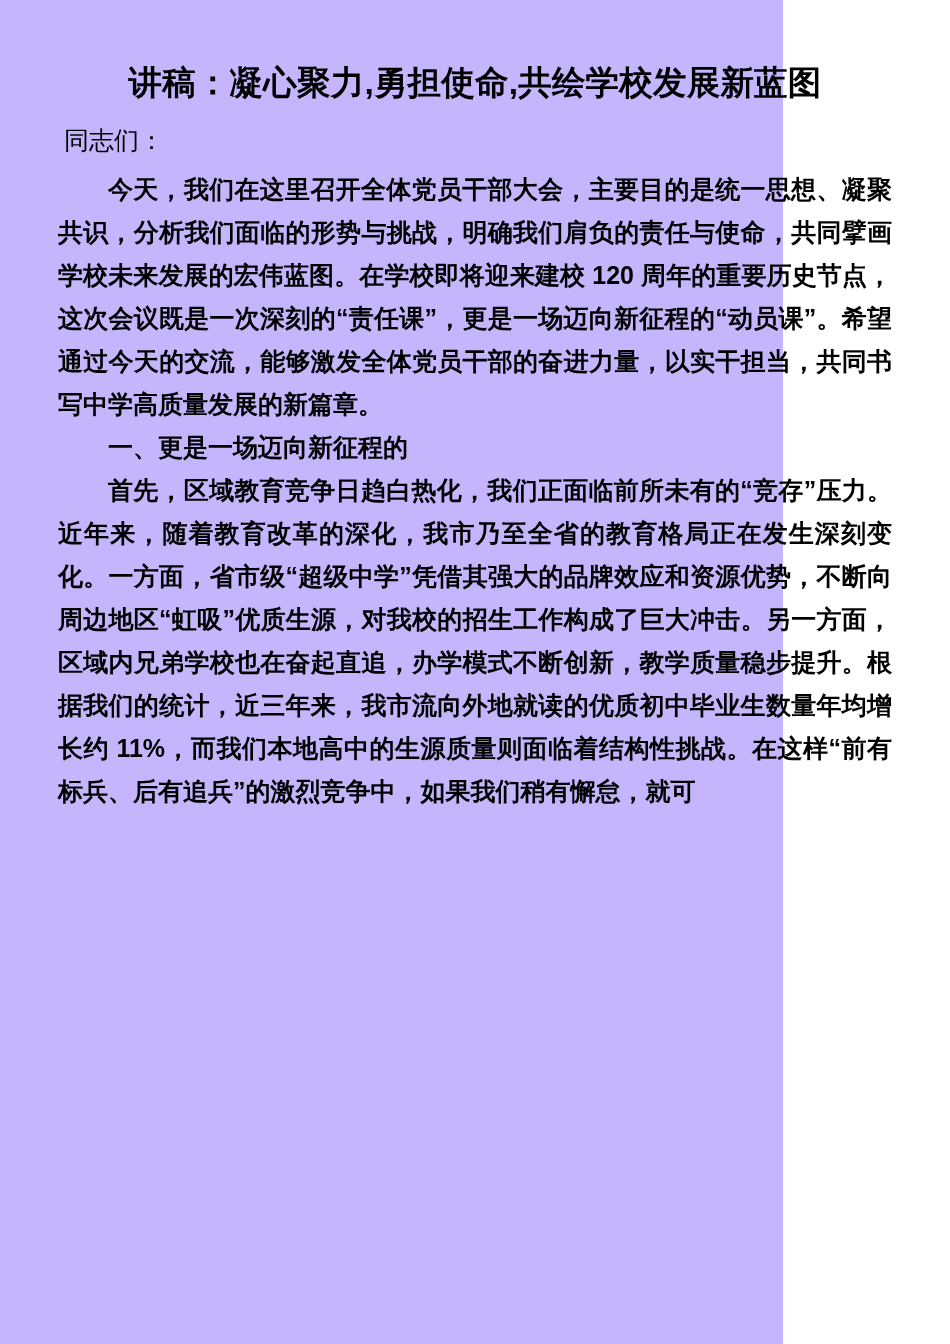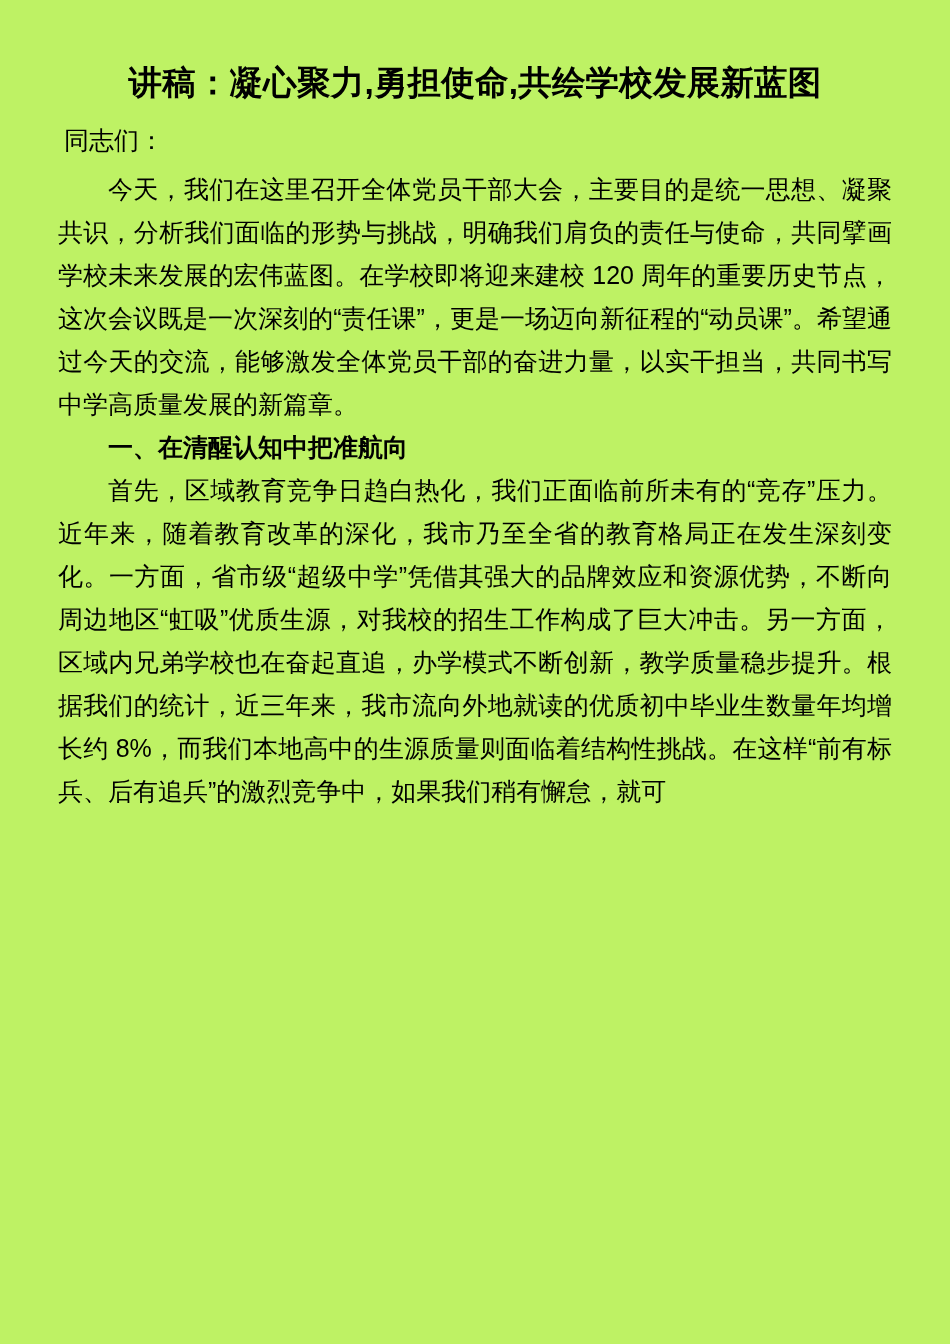--- a/index.html
+++ b/index.html
@@ -10,25 +10,25 @@
   body {
     width: 950px;
     height: 1344px;
     overflow: hidden;
     font-family: "Liberation Sans", "DejaVu Sans", sans-serif;
     color: #000000;
     -webkit-font-smoothing: none;
   }
   .page {
     position: relative;
-    width: 950px;
+    width: 783px;
     height: 1344px;
     box-sizing: border-box;
     padding: 0;
-    background: #bef264;
+    background: #c4b5fd;
   }
   .content {
     position: absolute;
     left: 58px;
     top: 0;
     width: 834px;
   }
   .doc-title {
     font-size: 33.5px;
     font-weight: bold;
@@ -47,20 +47,21 @@
     padding-top: 9px;
     text-align: left;
   }
   .para {
     font-size: 25px;
     line-height: 43px;
     margin: 0;
     text-align: justify;
     text-justify: inter-ideograph;
     text-indent: 2em;
+    font-weight: bold;
   }
   .section-heading {
     font-size: 25px;
     line-height: 43px;
     font-weight: bold;
     margin: 0;
     text-align: left;
     text-indent: 2em;
   }
   .para:last-child {
@@ -72,19 +73,19 @@
 
 <div class="page">
   <div class="content">
 
     <h1 class="doc-title">讲稿：凝心聚力,勇担使命,共绘学校发展新蓝图</h1>
 
     <p class="salutation">同志们：</p>
 
     <p class="para">今天，我们在这里召开全体党员干部大会，主要目的是统一思想、凝聚共识，分析我们面临的形势与挑战，明确我们肩负的责任与使命，共同擘画学校未来发展的宏伟蓝图。在学校即将迎来建校 120 周年的重要历史节点，这次会议既是一次深刻的“责任课”，更是一场迈向新征程的“动员课”。希望通过今天的交流，能够激发全体党员干部的奋进力量，以实干担当，共同书写中学高质量发展的新篇章。</p>
 
-    <p class="section-heading">一、在清醒认知中把准航向</p>
+    <p class="section-heading">一、更是一场迈向新征程的</p>
 
 
-    <p class="para">首先，区域教育竞争日趋白热化，我们正面临前所未有的“竞存”压力。近年来，随着教育改革的深化，我市乃至全省的教育格局正在发生深刻变化。一方面，省市级“超级中学”凭借其强大的品牌效应和资源优势，不断向周边地区“虹吸”优质生源，对我校的招生工作构成了巨大冲击。另一方面，区域内兄弟学校也在奋起直追，办学模式不断创新，教学质量稳步提升。根据我们的统计，近三年来，我市流向外地就读的优质初中毕业生数量年均增长约 8%，而我们本地高中的生源质量则面临着结构性挑战。在这样“前有标兵、后有追兵”的激烈竞争中，如果我们稍有懈怠，就可</p>
+    <p class="para">首先，区域教育竞争日趋白热化，我们正面临前所未有的“竞存”压力。近年来，随着教育改革的深化，我市乃至全省的教育格局正在发生深刻变化。一方面，省市级“超级中学”凭借其强大的品牌效应和资源优势，不断向周边地区“虹吸”优质生源，对我校的招生工作构成了巨大冲击。另一方面，区域内兄弟学校也在奋起直追，办学模式不断创新，教学质量稳步提升。根据我们的统计，近三年来，我市流向外地就读的优质初中毕业生数量年均增长约 11%，而我们本地高中的生源质量则面临着结构性挑战。在这样“前有标兵、后有追兵”的激烈竞争中，如果我们稍有懈怠，就可</p>
 
   </div>
 </div>
 
 </body></html>

